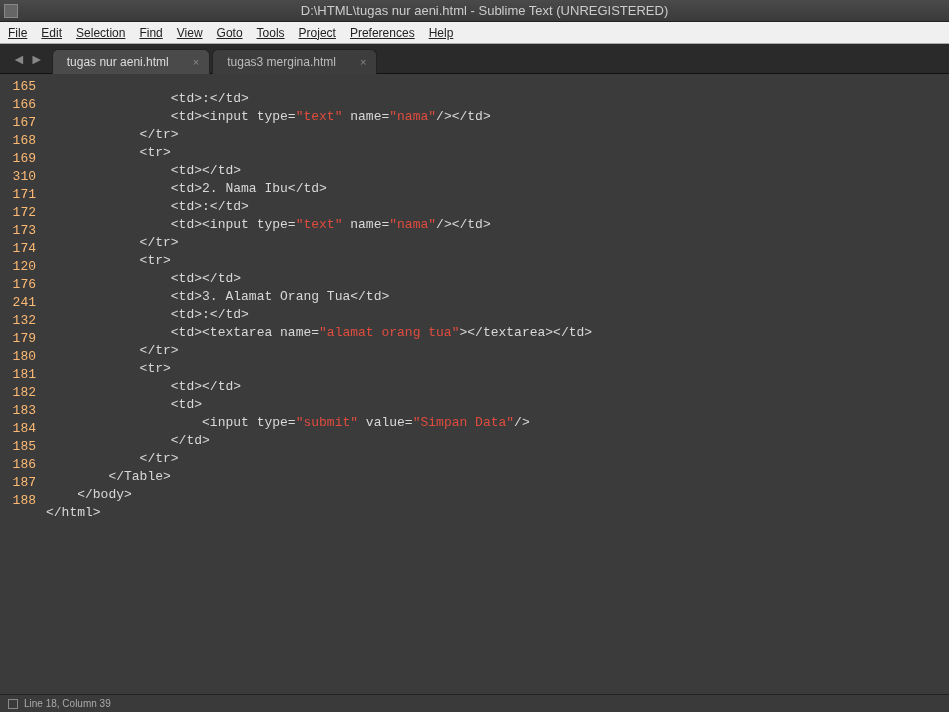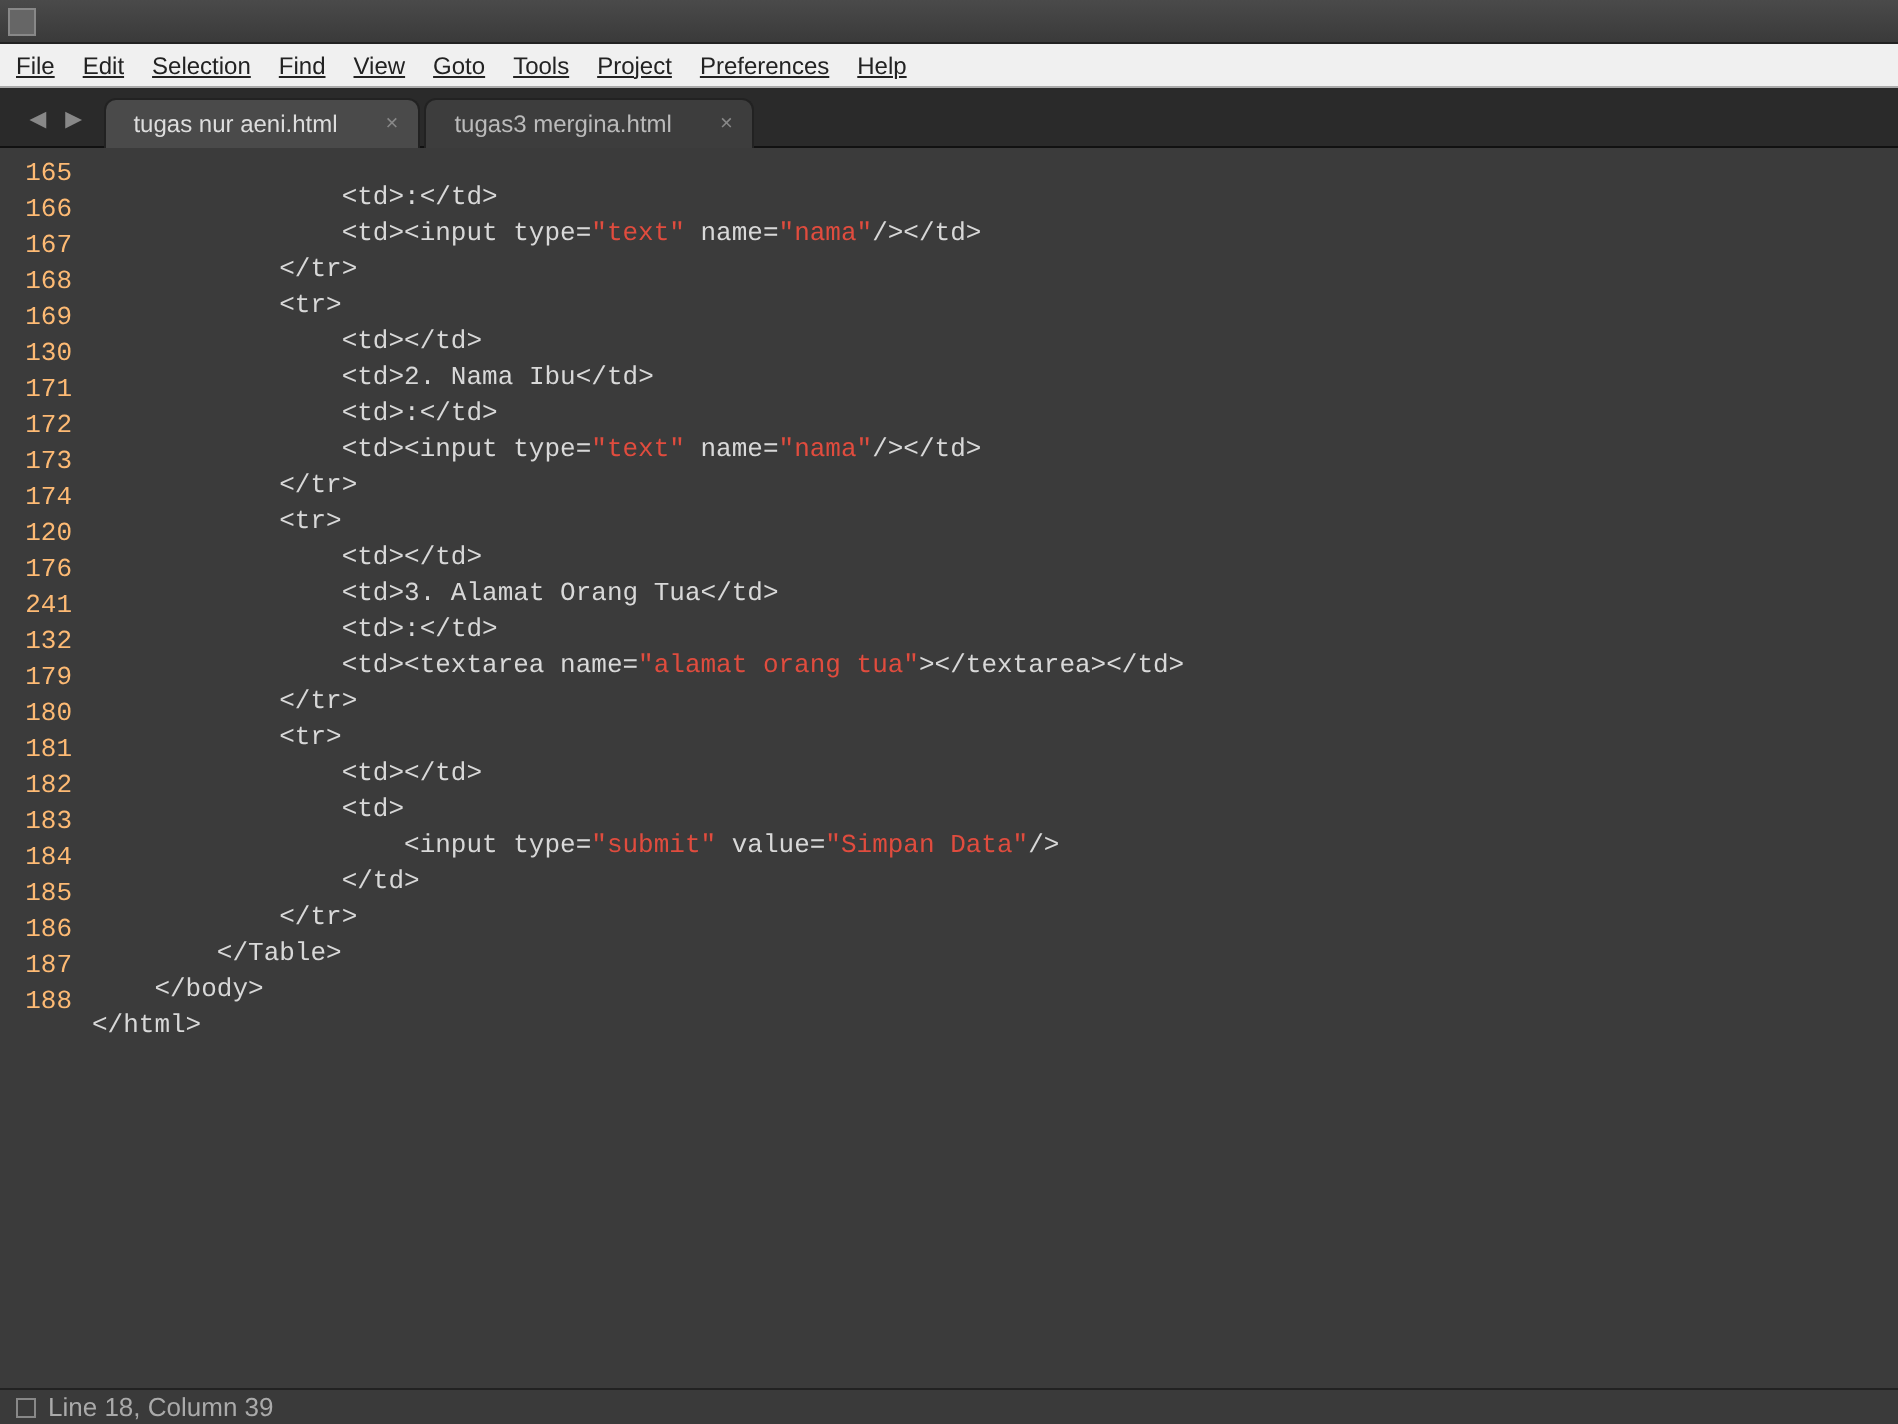--- a/index.html
+++ b/index.html
@@ -115,35 +115,36 @@
 .tok-tag   { color: #d8d8d8; }
 .tok-str   { color: #e04c3e; }
 .tok-text  { color: #d8d8d8; }
 .statusbar {
   height: 18px;
   background: #3a3a3a;
   border-top: 1px solid #222;
   display: flex;
   align-items: center;
   padding: 0 8px;
-  font-size: 13px;
+  font-size: 10px;
   color: #aaa;
   gap: 6px;
 }
 .statusbar .cbx {
   width: 10px; height: 10px;
   border: 1px solid #888;
   display: inline-block;
 }
 </style>
 </head>
 <body>
 
 <div class="titlebar">
   <span class="appicon"></span>
+  <span class="title">D:\HTML\tugas nur aeni.html - Sublime Text (UNREGISTERED)</span>
 </div>
 
 <div class="menubar">
   <span class="menuitem">File</span>
   <span class="menuitem">Edit</span>
   <span class="menuitem">Selection</span>
   <span class="menuitem">Find</span>
   <span class="menuitem">View</span>
   <span class="menuitem">Goto</span>
   <span class="menuitem">Tools</span>
@@ -167,21 +168,21 @@
   </div>
 </div>
 
 <div class="editor">
   <div class="gutter" id="gutter">
       <div>165</div>
       <div>166</div>
       <div>167</div>
       <div>168</div>
       <div>169</div>
-      <div>130</div>
+      <div>310</div>
       <div>171</div>
       <div>172</div>
       <div>173</div>
       <div>174</div>
       <div>120</div>
       <div>176</div>
       <div>241</div>
       <div>132</div>
       <div>179</div>
       <div>180</div>

